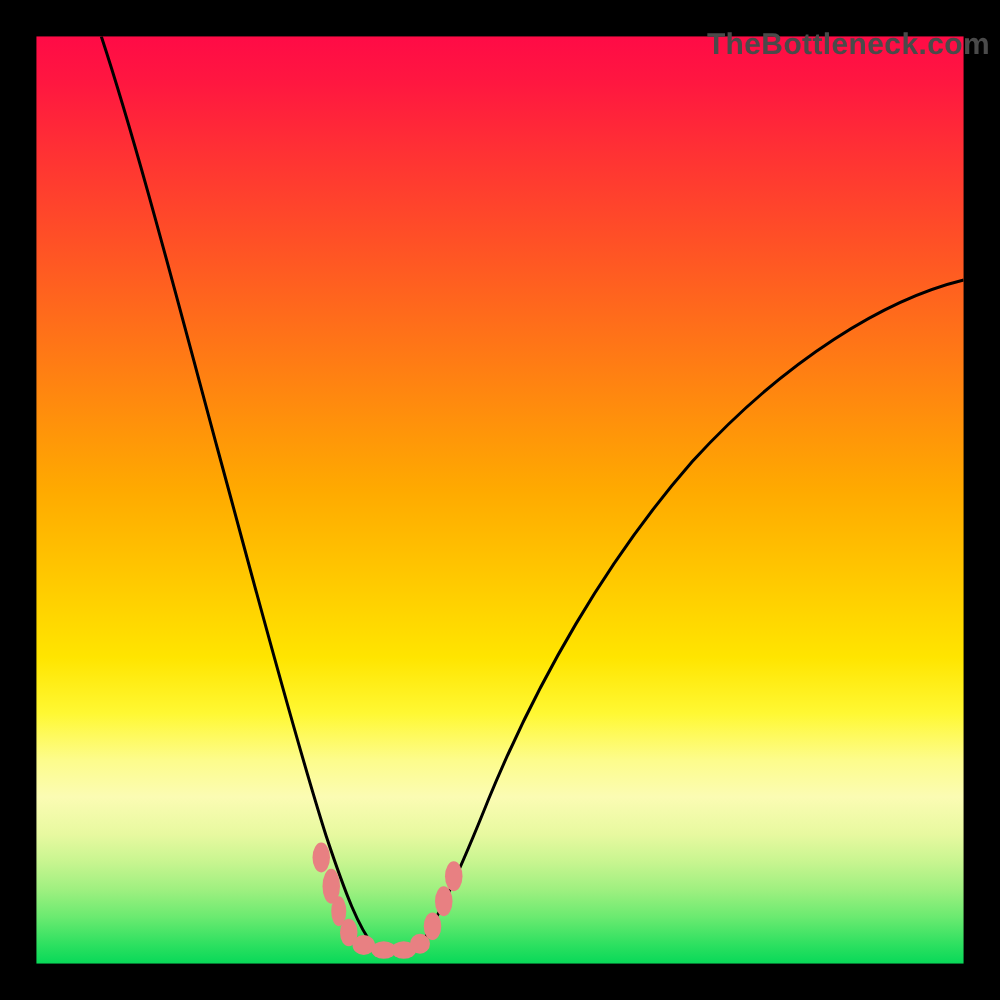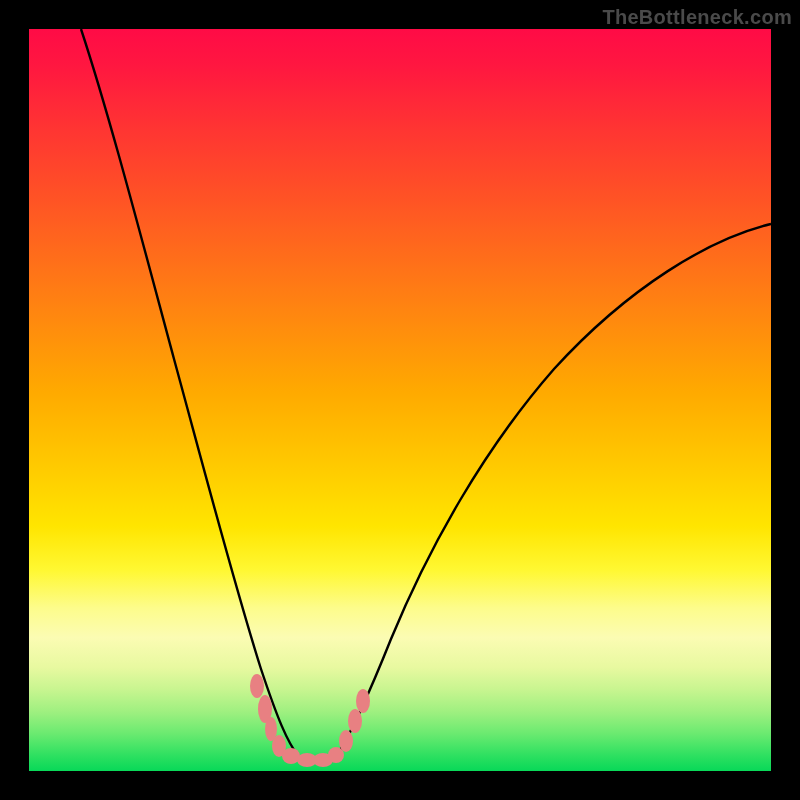--- a/index.html
+++ b/index.html
@@ -47,24 +47,24 @@
       #fbfcb3 82%,
       #e8f9a0 86%,
       #c8f590 89%,
       #9ff080 92%,
       #6aea70 95%,
       #2ce060 98%,
       #08d858 100%);
   }
   .watermark {
     position: absolute;
-    top: 6px;
+    top: 22px;
     right: 8px;
     color: #4a4a4a;
-    font-size: 20px;
+    font-size: 24px;
     font-weight: 600;
     letter-spacing: 0.3px;
     z-index: 50;
   }
   svg.curves {
     position: absolute;
     top: 0;
     left: 0;
     z-index: 10;
   }

